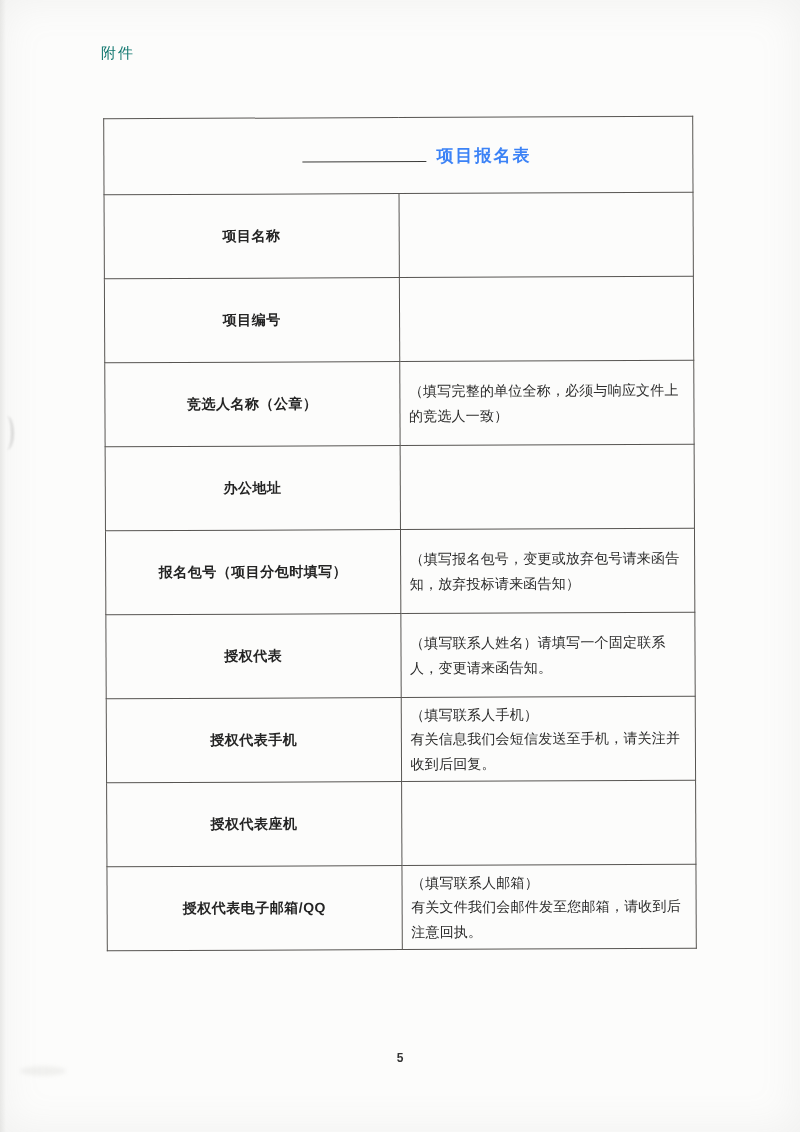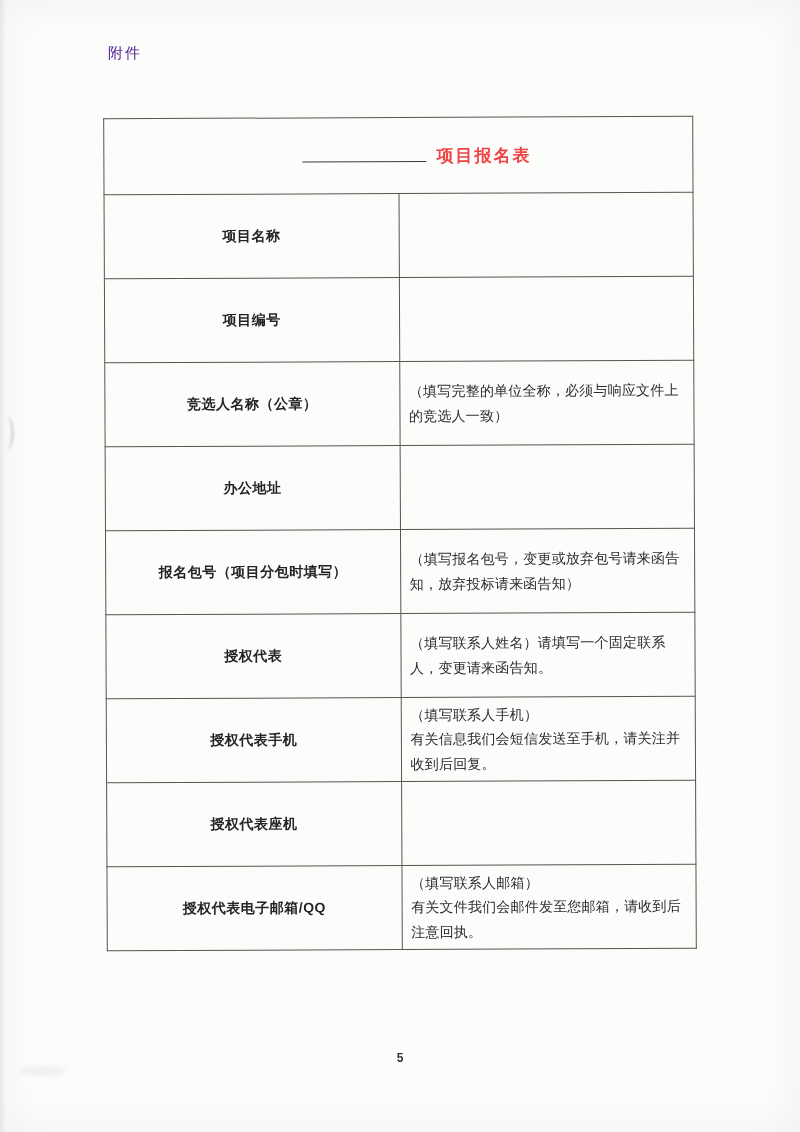--- a/index.html
+++ b/index.html
@@ -13,25 +13,25 @@
     width: 800px;
     height: 1132px;
     margin: 0 auto;
     background: #fcfcfb;
     color: #222;
     overflow: hidden;
     box-shadow: inset 0 0 40px rgba(160,160,155,0.12);
   }
   .attachment {
     position: absolute;
-    left: 108px;
+    left: 101px;
     top: 44px;
     font-size: 15px;
     letter-spacing: 2px;
-    color: #4c1d95;
+    color: #0f766e;
   }
   .form-table {
     position: absolute;
     left: 105px;
     top: 117px;
     width: 590px;
     border-collapse: collapse;
     table-layout: fixed;
     transform: rotate(-0.25deg);
     transform-origin: center center;
@@ -51,21 +51,21 @@
     width: 124px;
     height: 1.1em;
     border-bottom: 1.5px solid #3a3a38;
     margin-right: 10px;
     vertical-align: baseline;
   }
   .form-title {
     font-size: 17px;
     font-weight: 700;
     letter-spacing: 2px;
-    color: #ef4444;
+    color: #3b82f6;
   }
   .label-cell {
     width: 178px;
     height: 75px;
     text-align: center;
     font-weight: 700;
     font-size: 14px;
     letter-spacing: 0.5px;
     padding: 4px 12px;
     line-height: 1.9;

